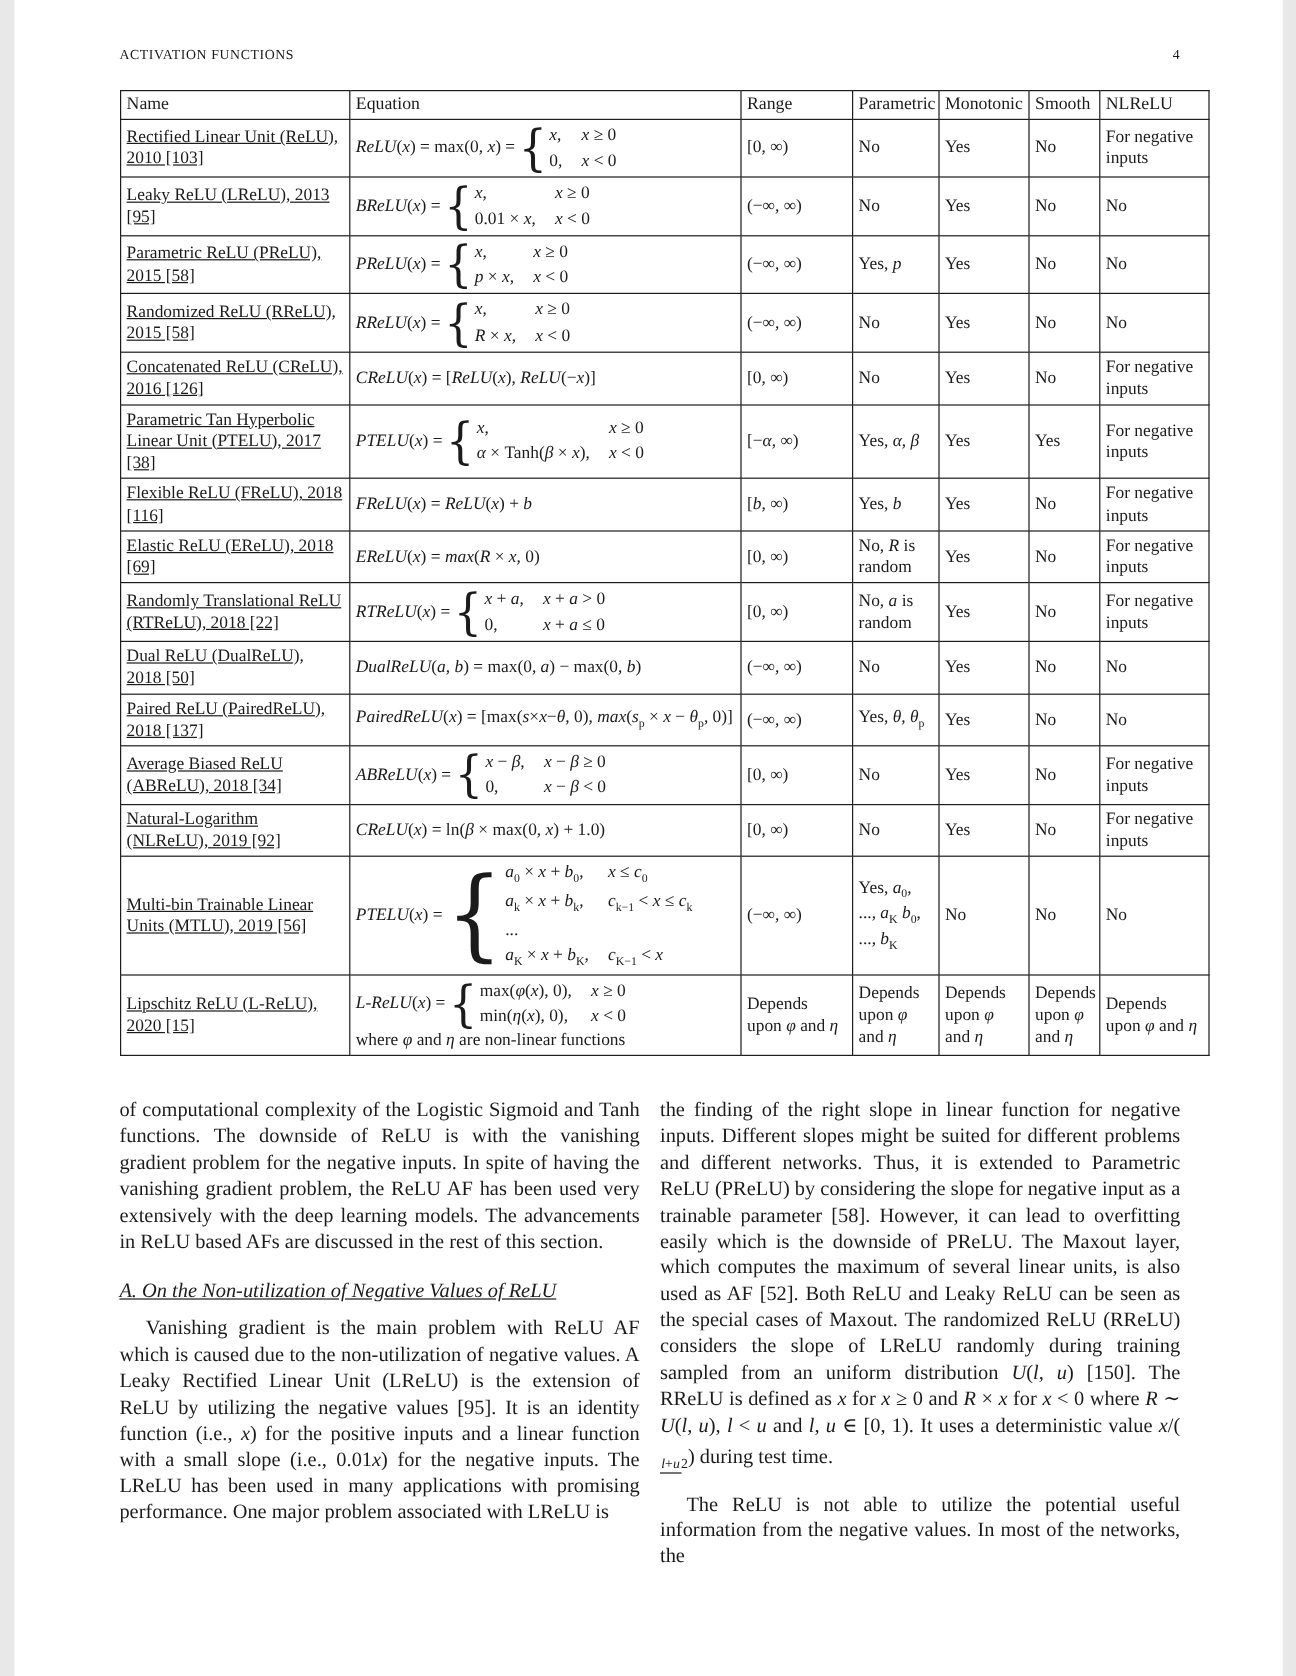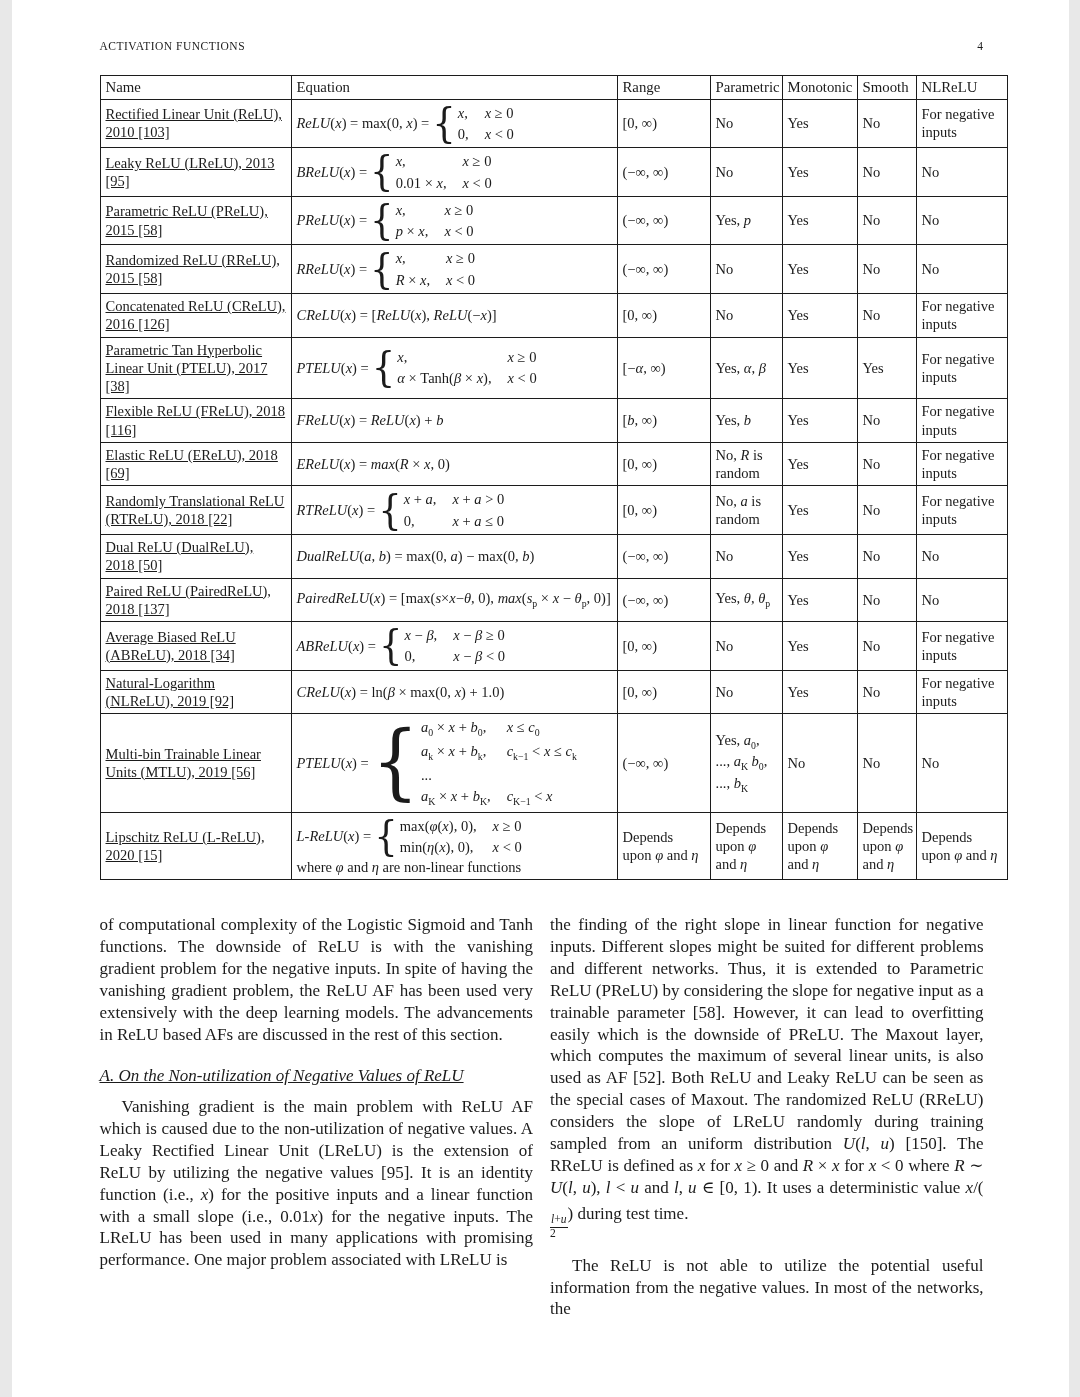--- a/index.html
+++ b/index.html
@@ -34,21 +34,21 @@
   sub{font-size:68%;}
   
   .cols{display:flex;gap:17px;margin-top:34px;}
   .col{width:445px;font-size:17px;line-height:1.285;text-align:justify;}
   .col p{margin:0;}
   .col p.indent{text-indent:22px;}
   .col p + p{margin-top:1px;}
   .sec-head{font-style:italic;font-size:17px;margin:20px 0 9px 0;text-align:left;text-decoration:underline;}
   .sp-before{margin-top:15px !important;}
   
-  .fr{display:inline-flex;flex-direction:column;align-items:flex-start;
+  .fr{display:inline-flex;align-items:flex-start;
     vertical-align:-4px;font-size:68%;line-height:1.05;margin-top:16px;}
   .fr .n{border-bottom:1px solid #1b1b1b;padding:0 1px;}
 </style>
 </head>
 <body>
 
 <div class="page">
 
   <div class="runhead">
     <span class="title">ACTIVATION FUNCTIONS</span>

